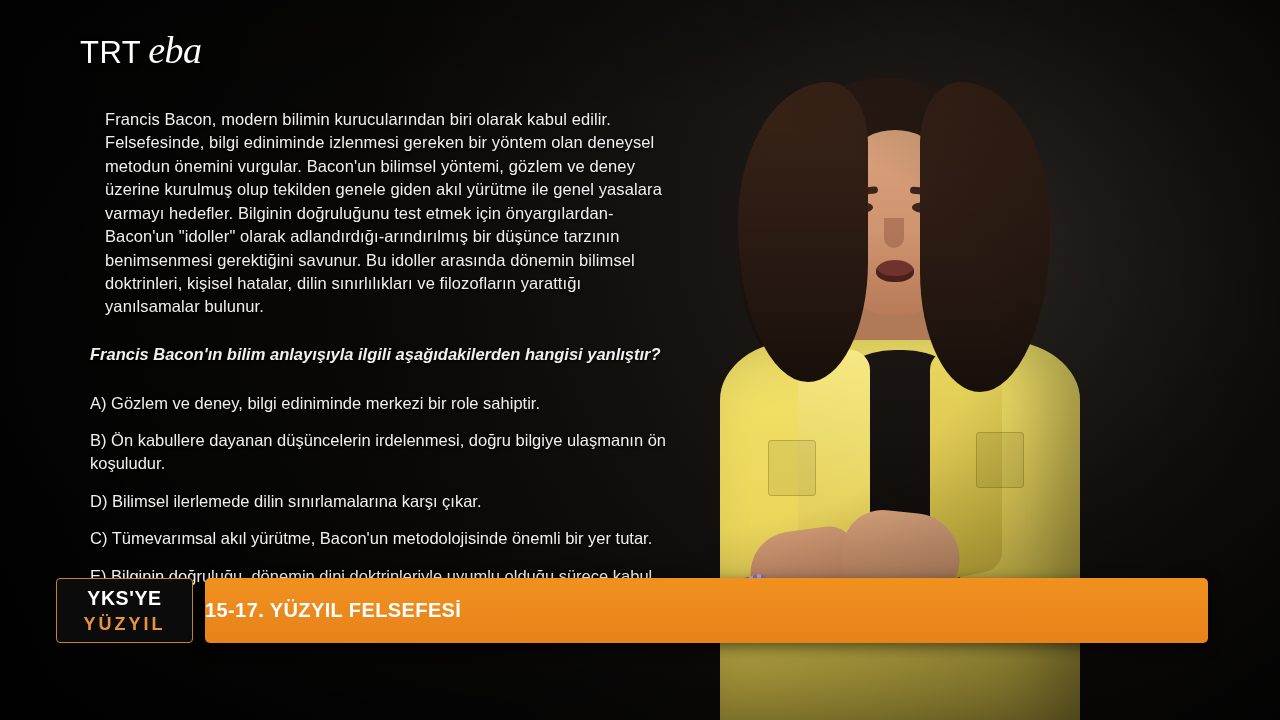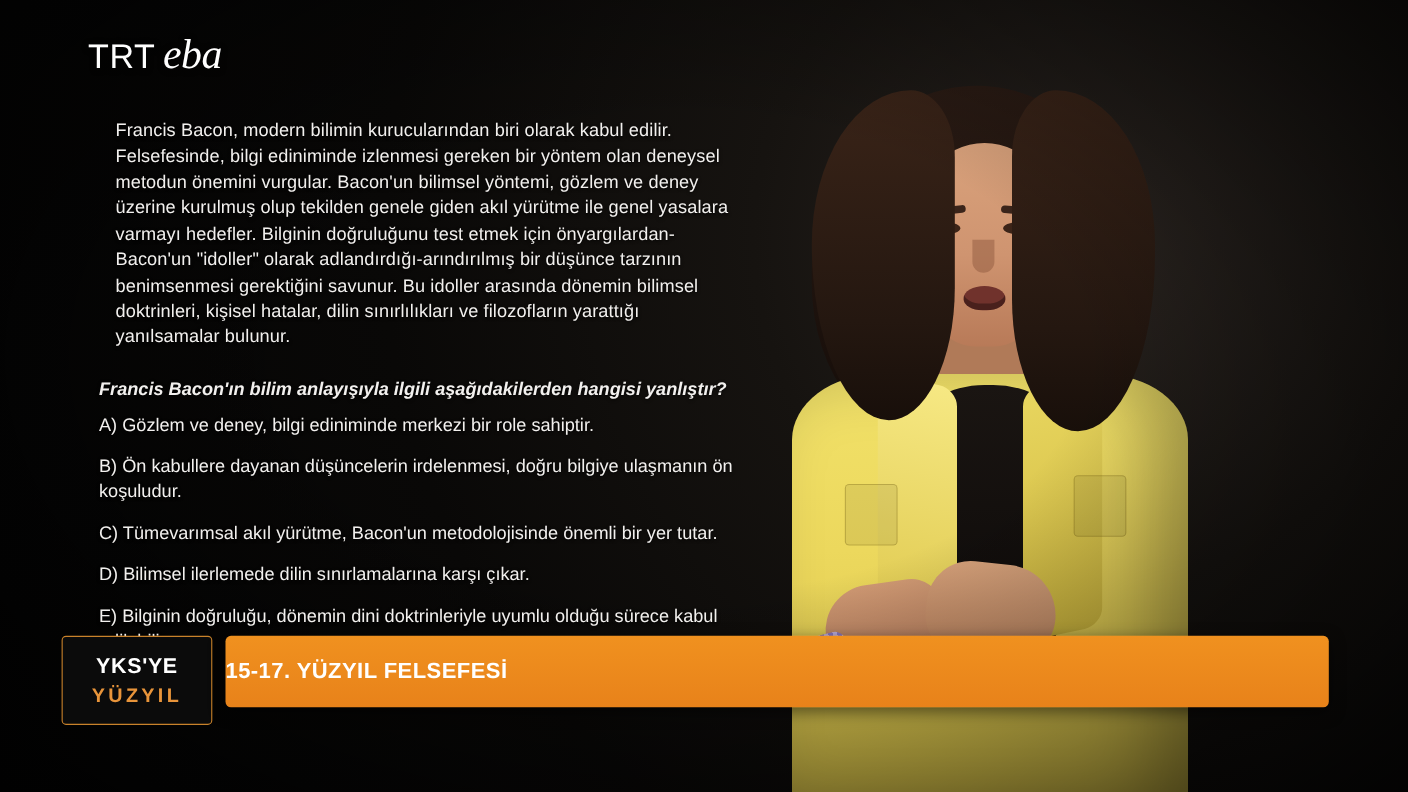--- a/index.html
+++ b/index.html
@@ -63,21 +63,21 @@
     margin-left: 15px;
   }
   .prompt {
     margin-top: 22px;
     font-size: 16.5px;
     font-style: italic;
     font-weight: bold;
     line-height: 1.62;
     text-shadow: 0 1px 3px rgba(0,0,0,.85);
   }
-  .options { margin-top: 8px; }
+  .options { margin-top: 24px; }
   .option {
     font-size: 16.5px;
     line-height: 1.42;
     font-weight: 500;
     margin-bottom: 14px;
     white-space: pre-wrap;
     text-shadow: 0 1px 3px rgba(0,0,0,.85);
   }
 
   
@@ -197,21 +197,21 @@
     position: absolute; left: 205px; top: 578px; width: 1003px; height: 65px;
     background: linear-gradient(180deg, #f0911f 0%, #e8821a 100%);
     border-radius: 5px;
     display: flex; align-items: center; 
     box-shadow: 0 4px 14px rgba(0,0,0,.5);
   }
   .banner-title {
     color: #fff; font-size: 20px; font-weight: bold; letter-spacing: .4px;
   }
   .badge {
-    position: absolute; left: 56px; top: 578px; width: 137px; height: 81px;
+    position: absolute; left: 56px; top: 578px; width: 137px; height: 65px;
     background: #0b0b0b;
     border: 1.5px solid #c9822b;
     border-radius: 4px;
     display: flex; flex-direction: column; align-items: center; justify-content: center;
     gap: 4px;
   }
   .badge-line1 {
     color: #ffffff; font-size: 19.5px; font-weight: bold; letter-spacing: .6px;
   }
   .badge-line2 {
@@ -257,22 +257,22 @@
     <span class="logo-trt">TRT</span>
     <span class="logo-eba">eba</span>
   </div>
 
   <div class="content">
     <div class="paragraph">Francis Bacon, modern bilimin kurucularından biri olarak kabul edilir. Felsefesinde, bilgi ediniminde izlenmesi gereken bir yöntem olan deneysel metodun önemini vurgular. Bacon'un bilimsel yöntemi, gözlem ve deney üzerine kurulmuş olup tekilden genele giden akıl yürütme ile genel yasalara varmayı hedefler. Bilginin doğruluğunu test etmek için önyargılardan-Bacon'un "idoller" olarak adlandırdığı-arındırılmış bir düşünce tarzının benimsenmesi gerektiğini savunur. Bu idoller arasında dönemin bilimsel doktrinleri, kişisel hatalar, dilin sınırlılıkları ve filozofların yarattığı yanılsamalar bulunur.</div>
     <div class="prompt">Francis Bacon'ın bilim anlayışıyla ilgili aşağıdakilerden hangisi yanlıştır?</div>
     <div class="options">
       <div class="option">A) Gözlem ve deney, bilgi ediniminde merkezi bir role sahiptir.</div>
       <div class="option">B) Ön kabullere dayanan düşüncelerin irdelenmesi, doğru bilgiye ulaşmanın ön koşuludur.</div>
+      <div class="option">D) Bilimsel ilerlemede dilin sınırlamalarına karşı çıkar.</div>
       <div class="option">C) Tümevarımsal akıl yürütme, Bacon'un metodolojisinde önemli bir yer tutar.</div>
-      <div class="option">D) Bilimsel ilerlemede dilin sınırlamalarına karşı çıkar.</div>
       <div class="option">E) Bilginin doğruluğu, dönemin dini doktrinleriyle uyumlu olduğu sürece kabul edilebilir.</div>
     </div>
   </div>
 
   <div class="badge">
     <div class="badge-line1">YKS'YE</div>
     <div class="badge-line2">YÜZYIL</div>
   </div>
   <div class="banner">
     <div class="banner-title">15-17. YÜZYIL FELSEFESİ</div>

